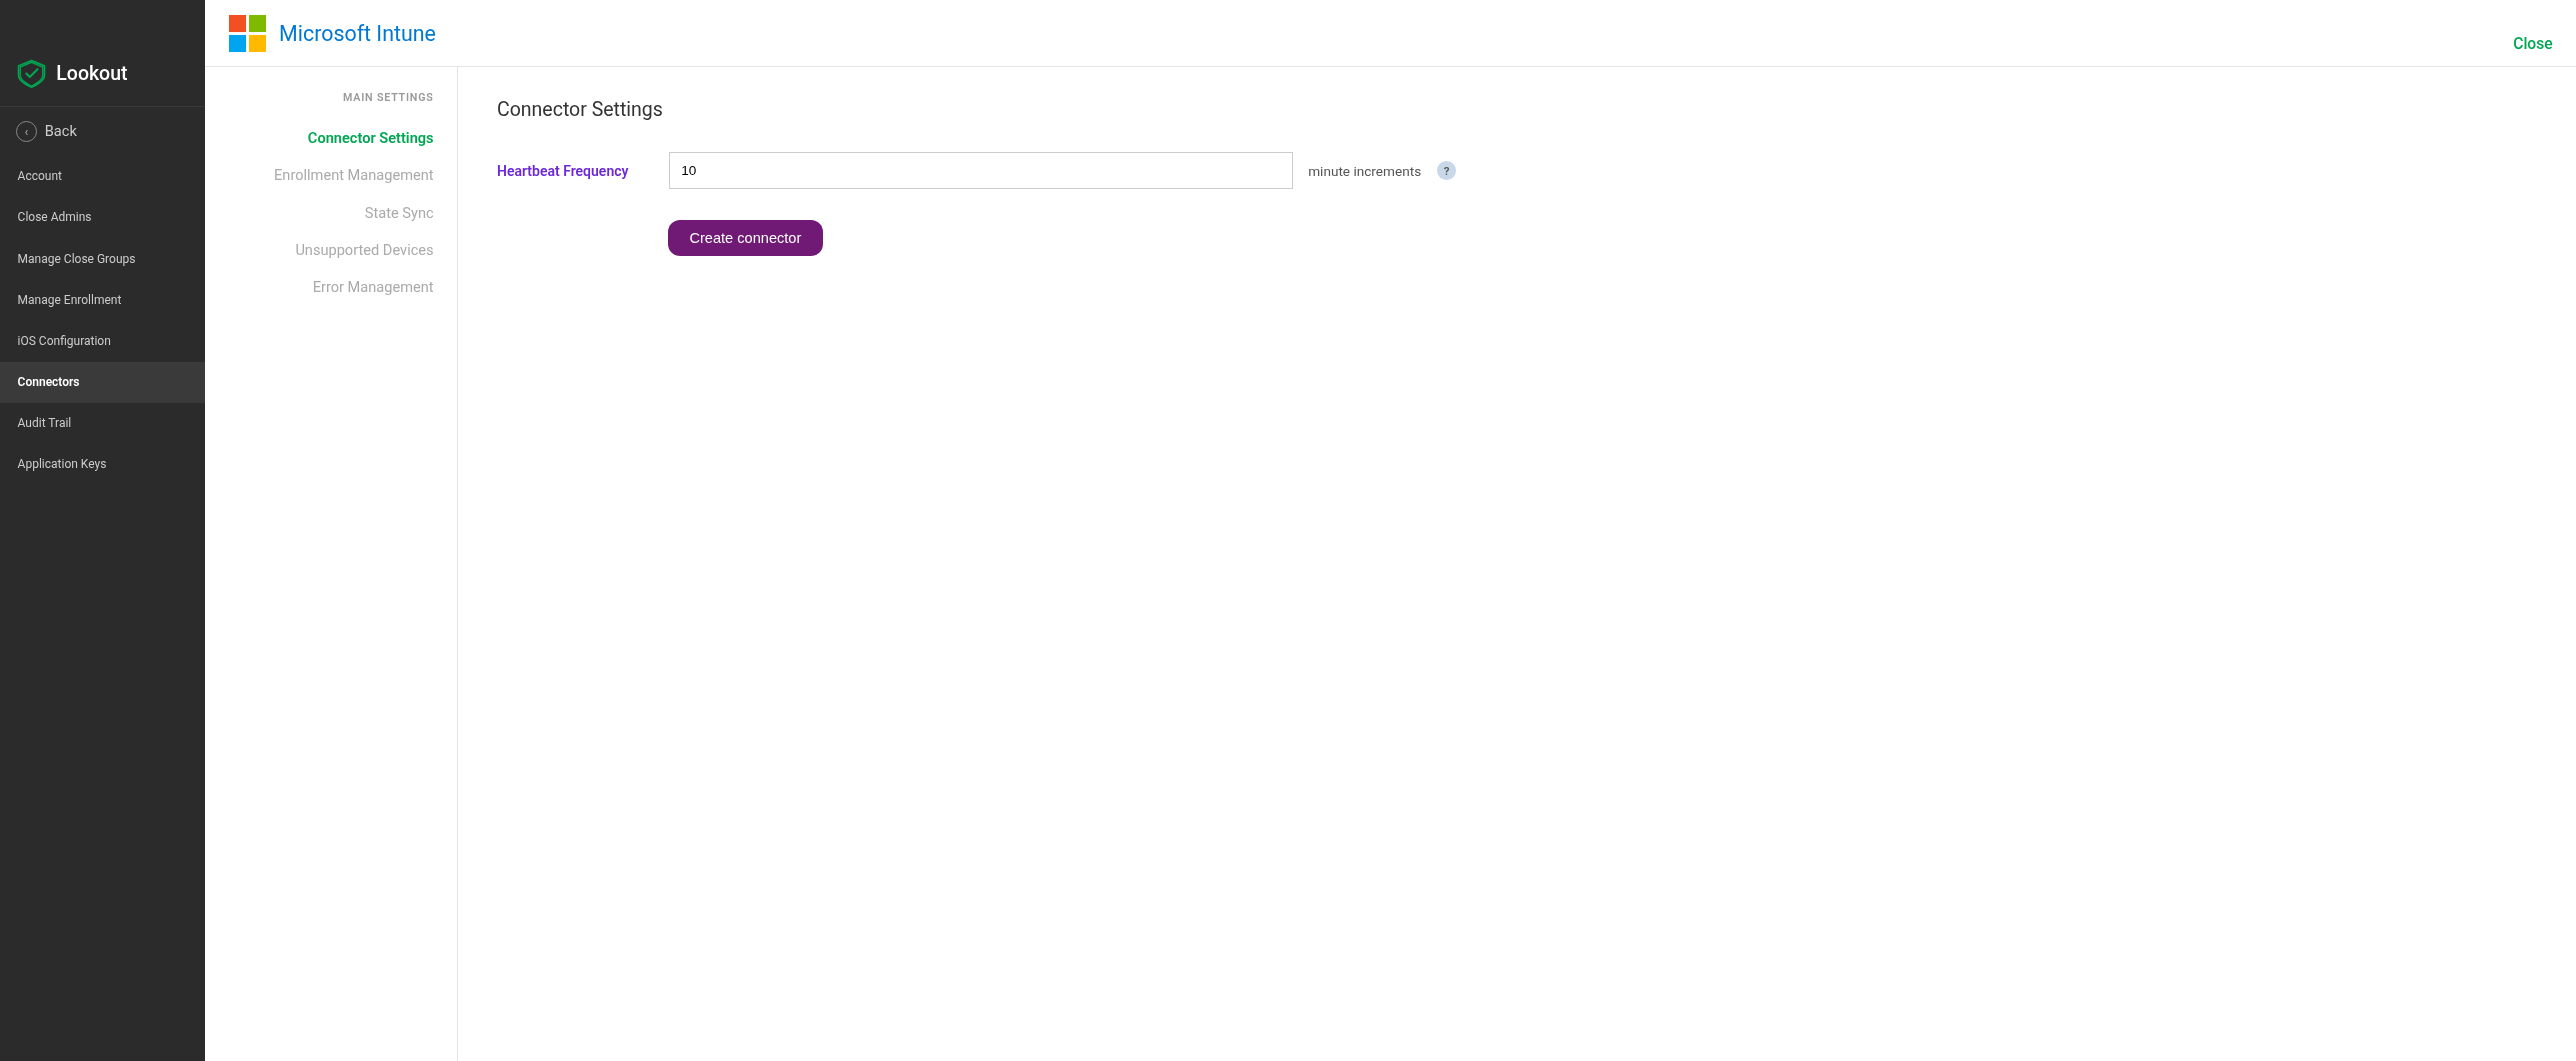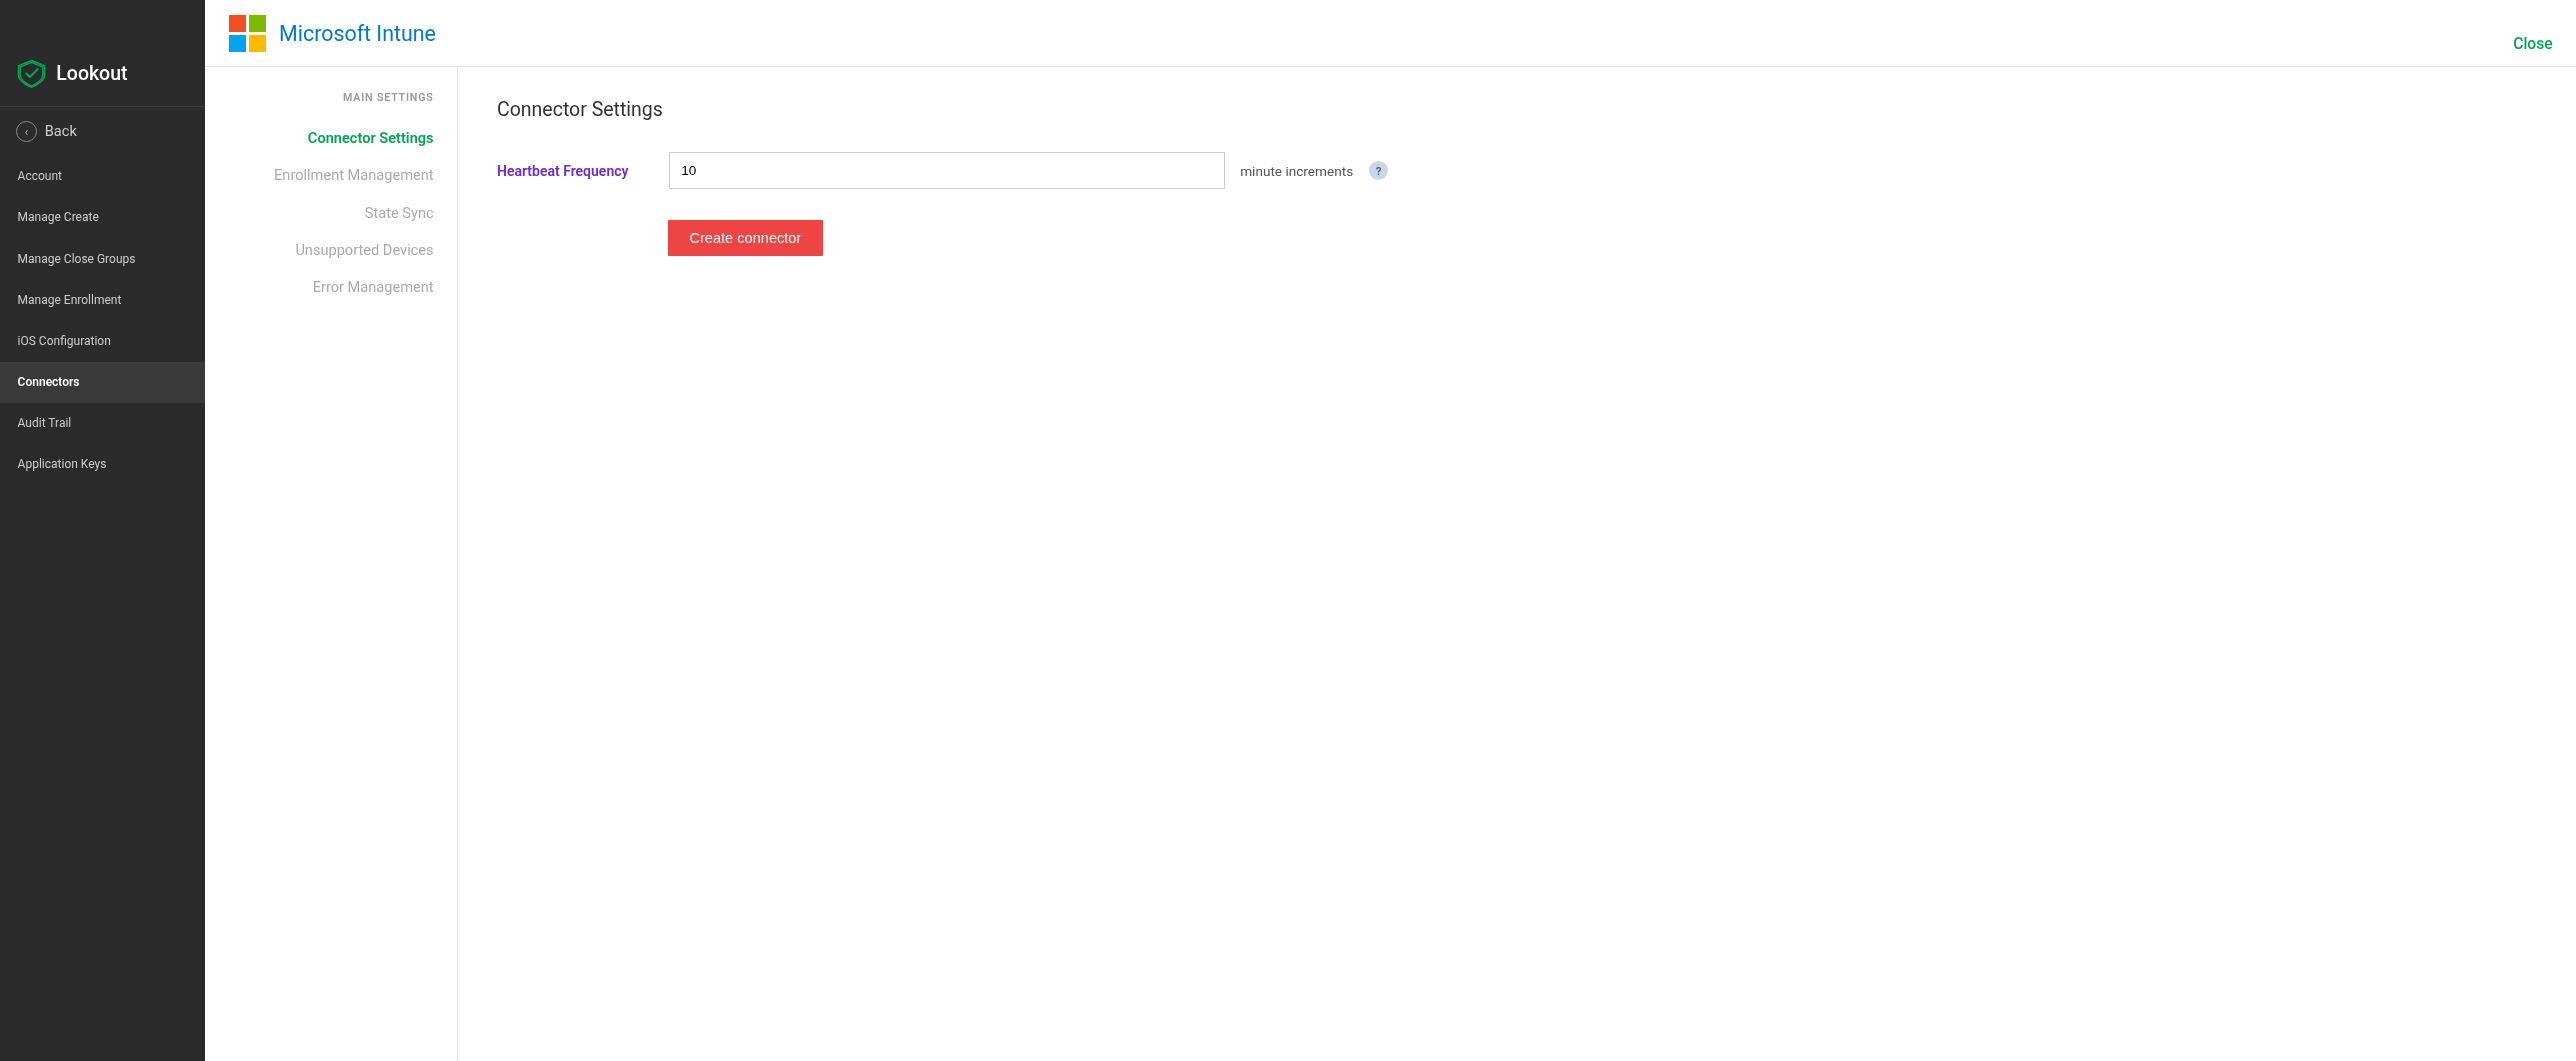--- a/index.html
+++ b/index.html
@@ -186,21 +186,21 @@
       font-size: 14px;
       font-weight: 600;
       color: #6d28d9;
       min-width: 156px;
     }
 
     .form-input {
       border: 1px solid #ccc;
       padding: 7.8px 11.7px;
       font-size: 13.6px;
-      width: 556px;
+      width: 624px;
       outline: none;
       height: 37px;
     }
 
     .form-unit {
       font-size: 13.6px;
       color: #555;
     }
 
     .help-icon {
@@ -211,27 +211,27 @@
       display: inline-flex;
       align-items: center;
       justify-content: center;
       font-size: 11.7px;
       color: #555;
       cursor: pointer;
       font-weight: 600;
     }
 
     .create-connector-btn {
-      background: #ef4444;
+      background: #701a75;
       color: #fff;
       border: none;
       padding: 9.7px 21.4px;
       font-size: 14.6px;
       cursor: pointer;
-      border-radius: 1px;
+      border-radius: 12px;
       margin-top: 7.8px;
       margin-left: 171px;
     }
   </style>
 </head>
 <body>
 
 <div class="sidebar">
   <div class="sidebar-logo">
 
@@ -246,21 +246,21 @@
   <div class="sidebar-back">
     <div class="back-arrow">‹</div>
     <span>Back</span>
   </div>
 
   <nav class="sidebar-nav">
     <div class="sidebar-item">
       <span>Account</span>
     </div>
     <div class="sidebar-item">
-      <span>Manage Create</span>
+      <span>Close Admins</span>
     </div>
     <div class="sidebar-item">
       <span>Manage Close Groups</span>
     </div>
     <div class="sidebar-item">
       <span>Manage Enrollment</span>
     </div>
     <div class="sidebar-item">
       <span>iOS Configuration</span>
     </div>

